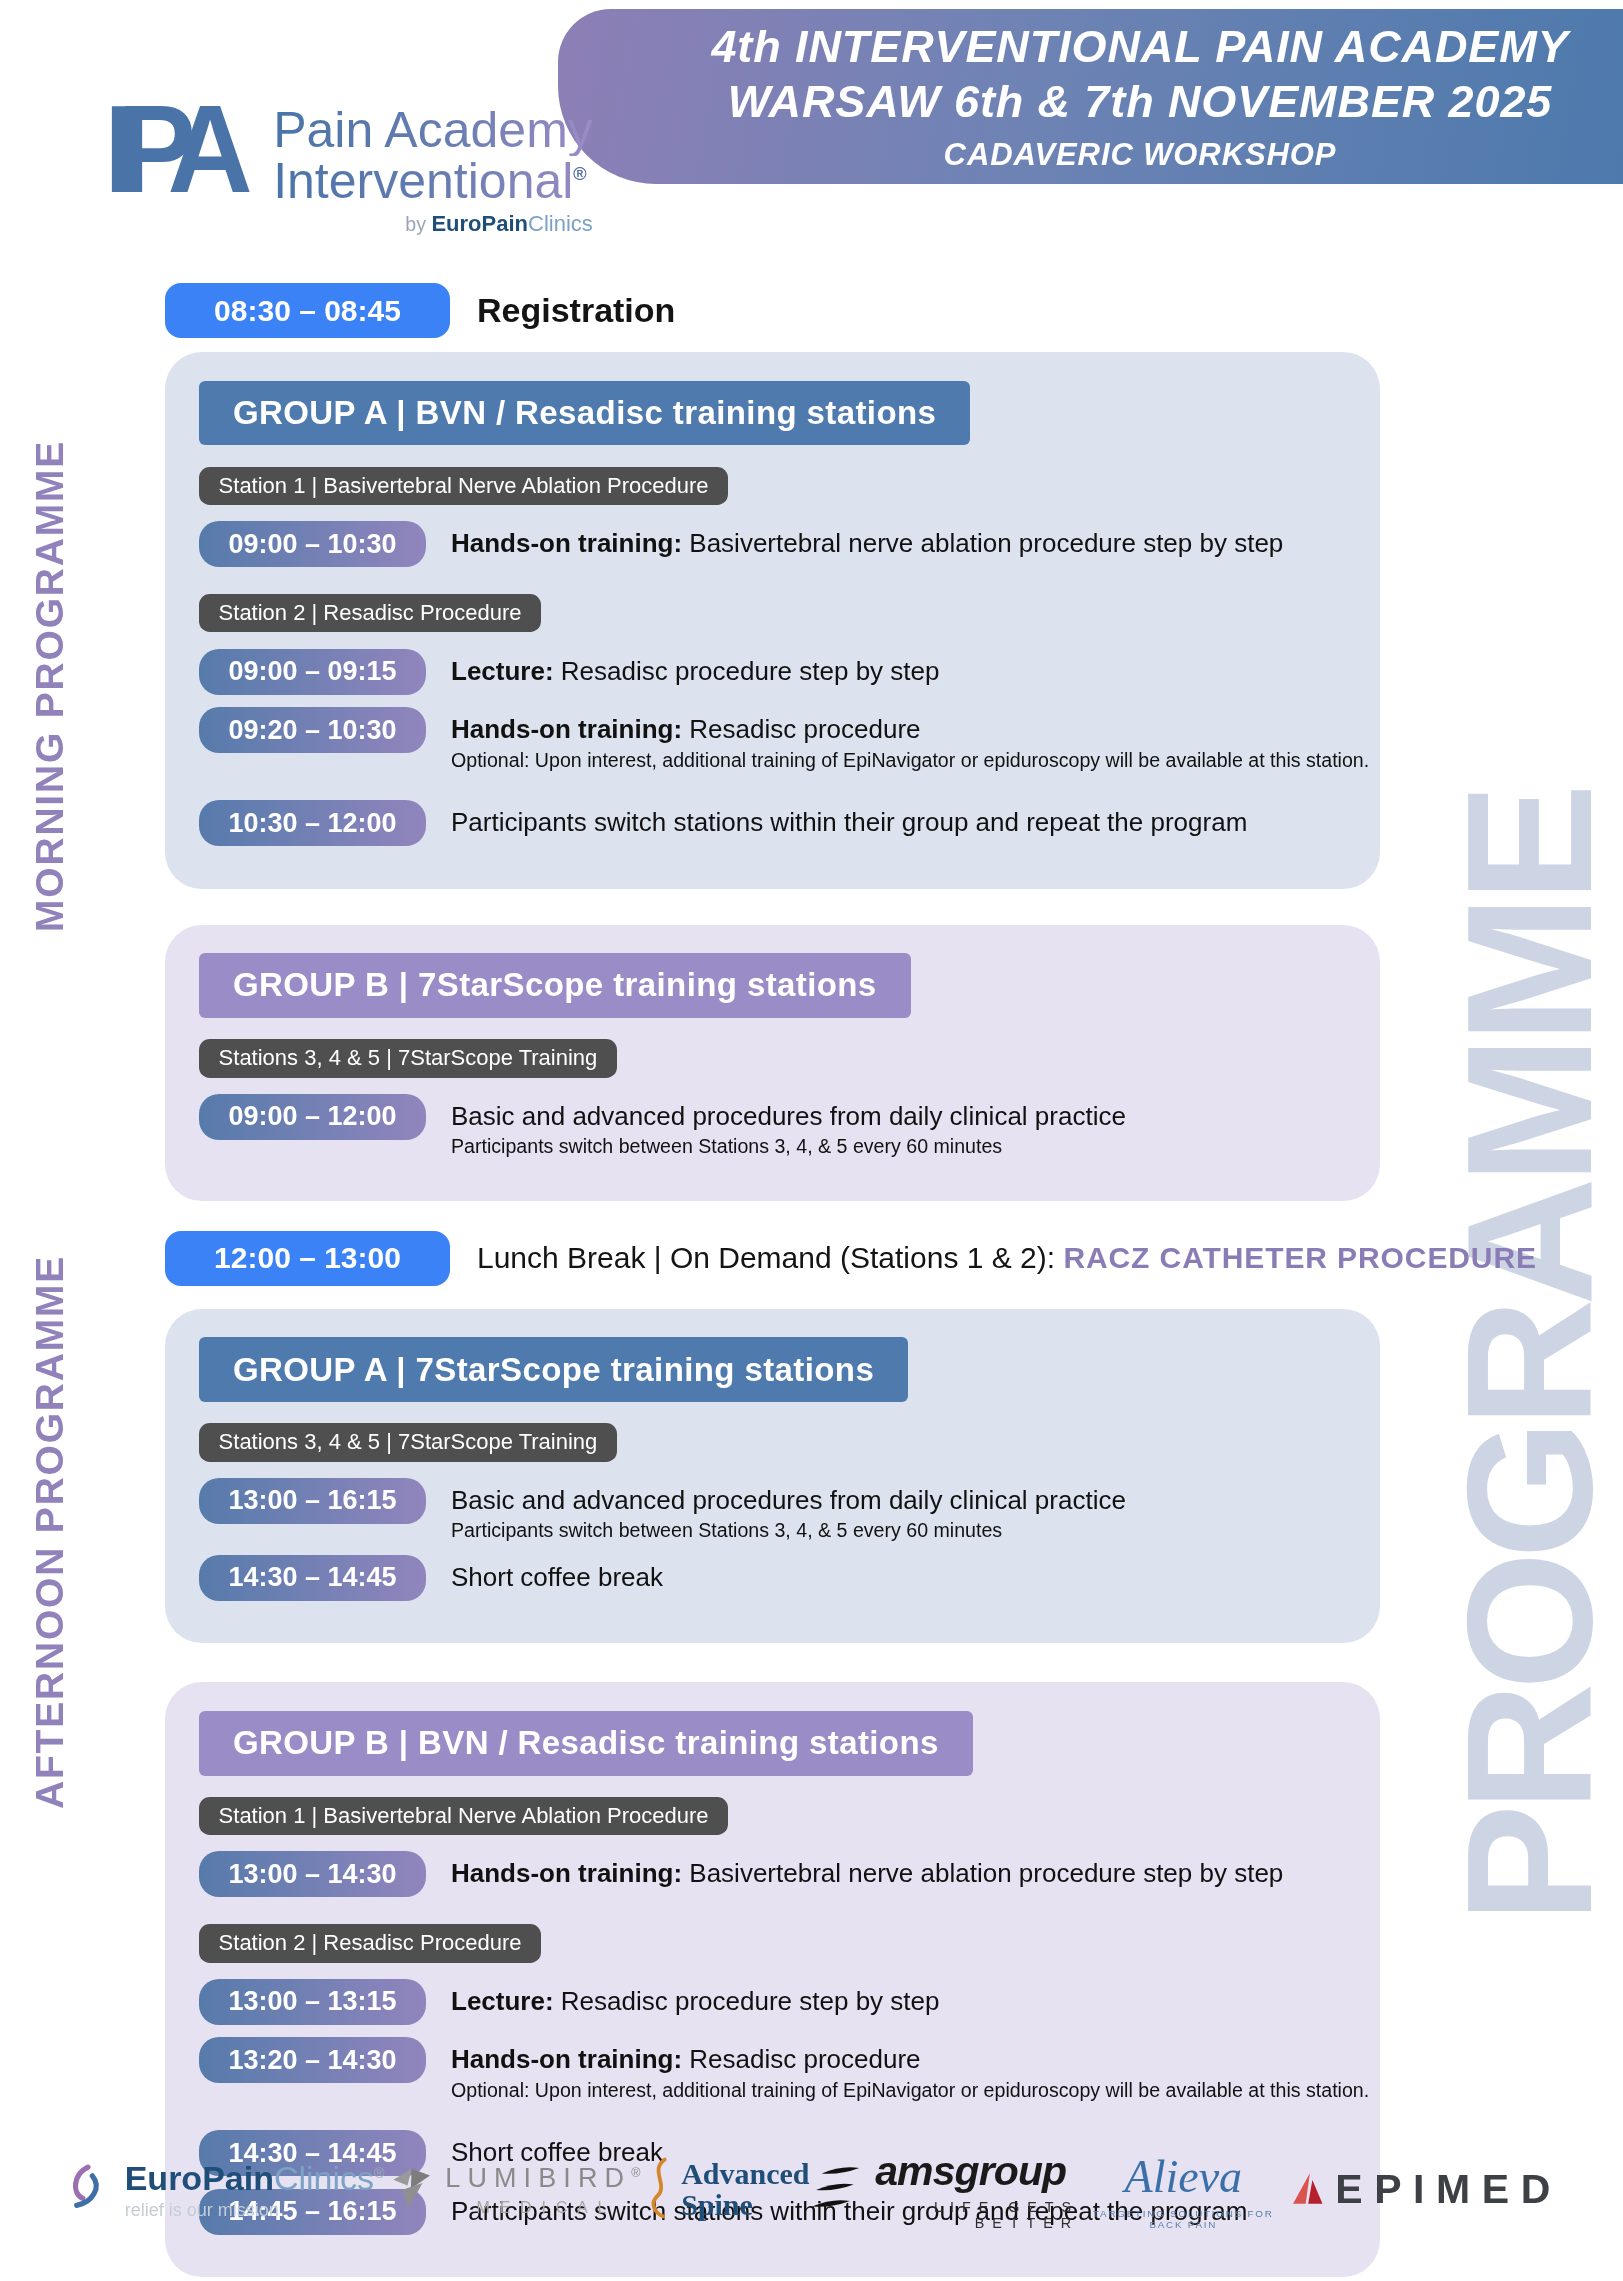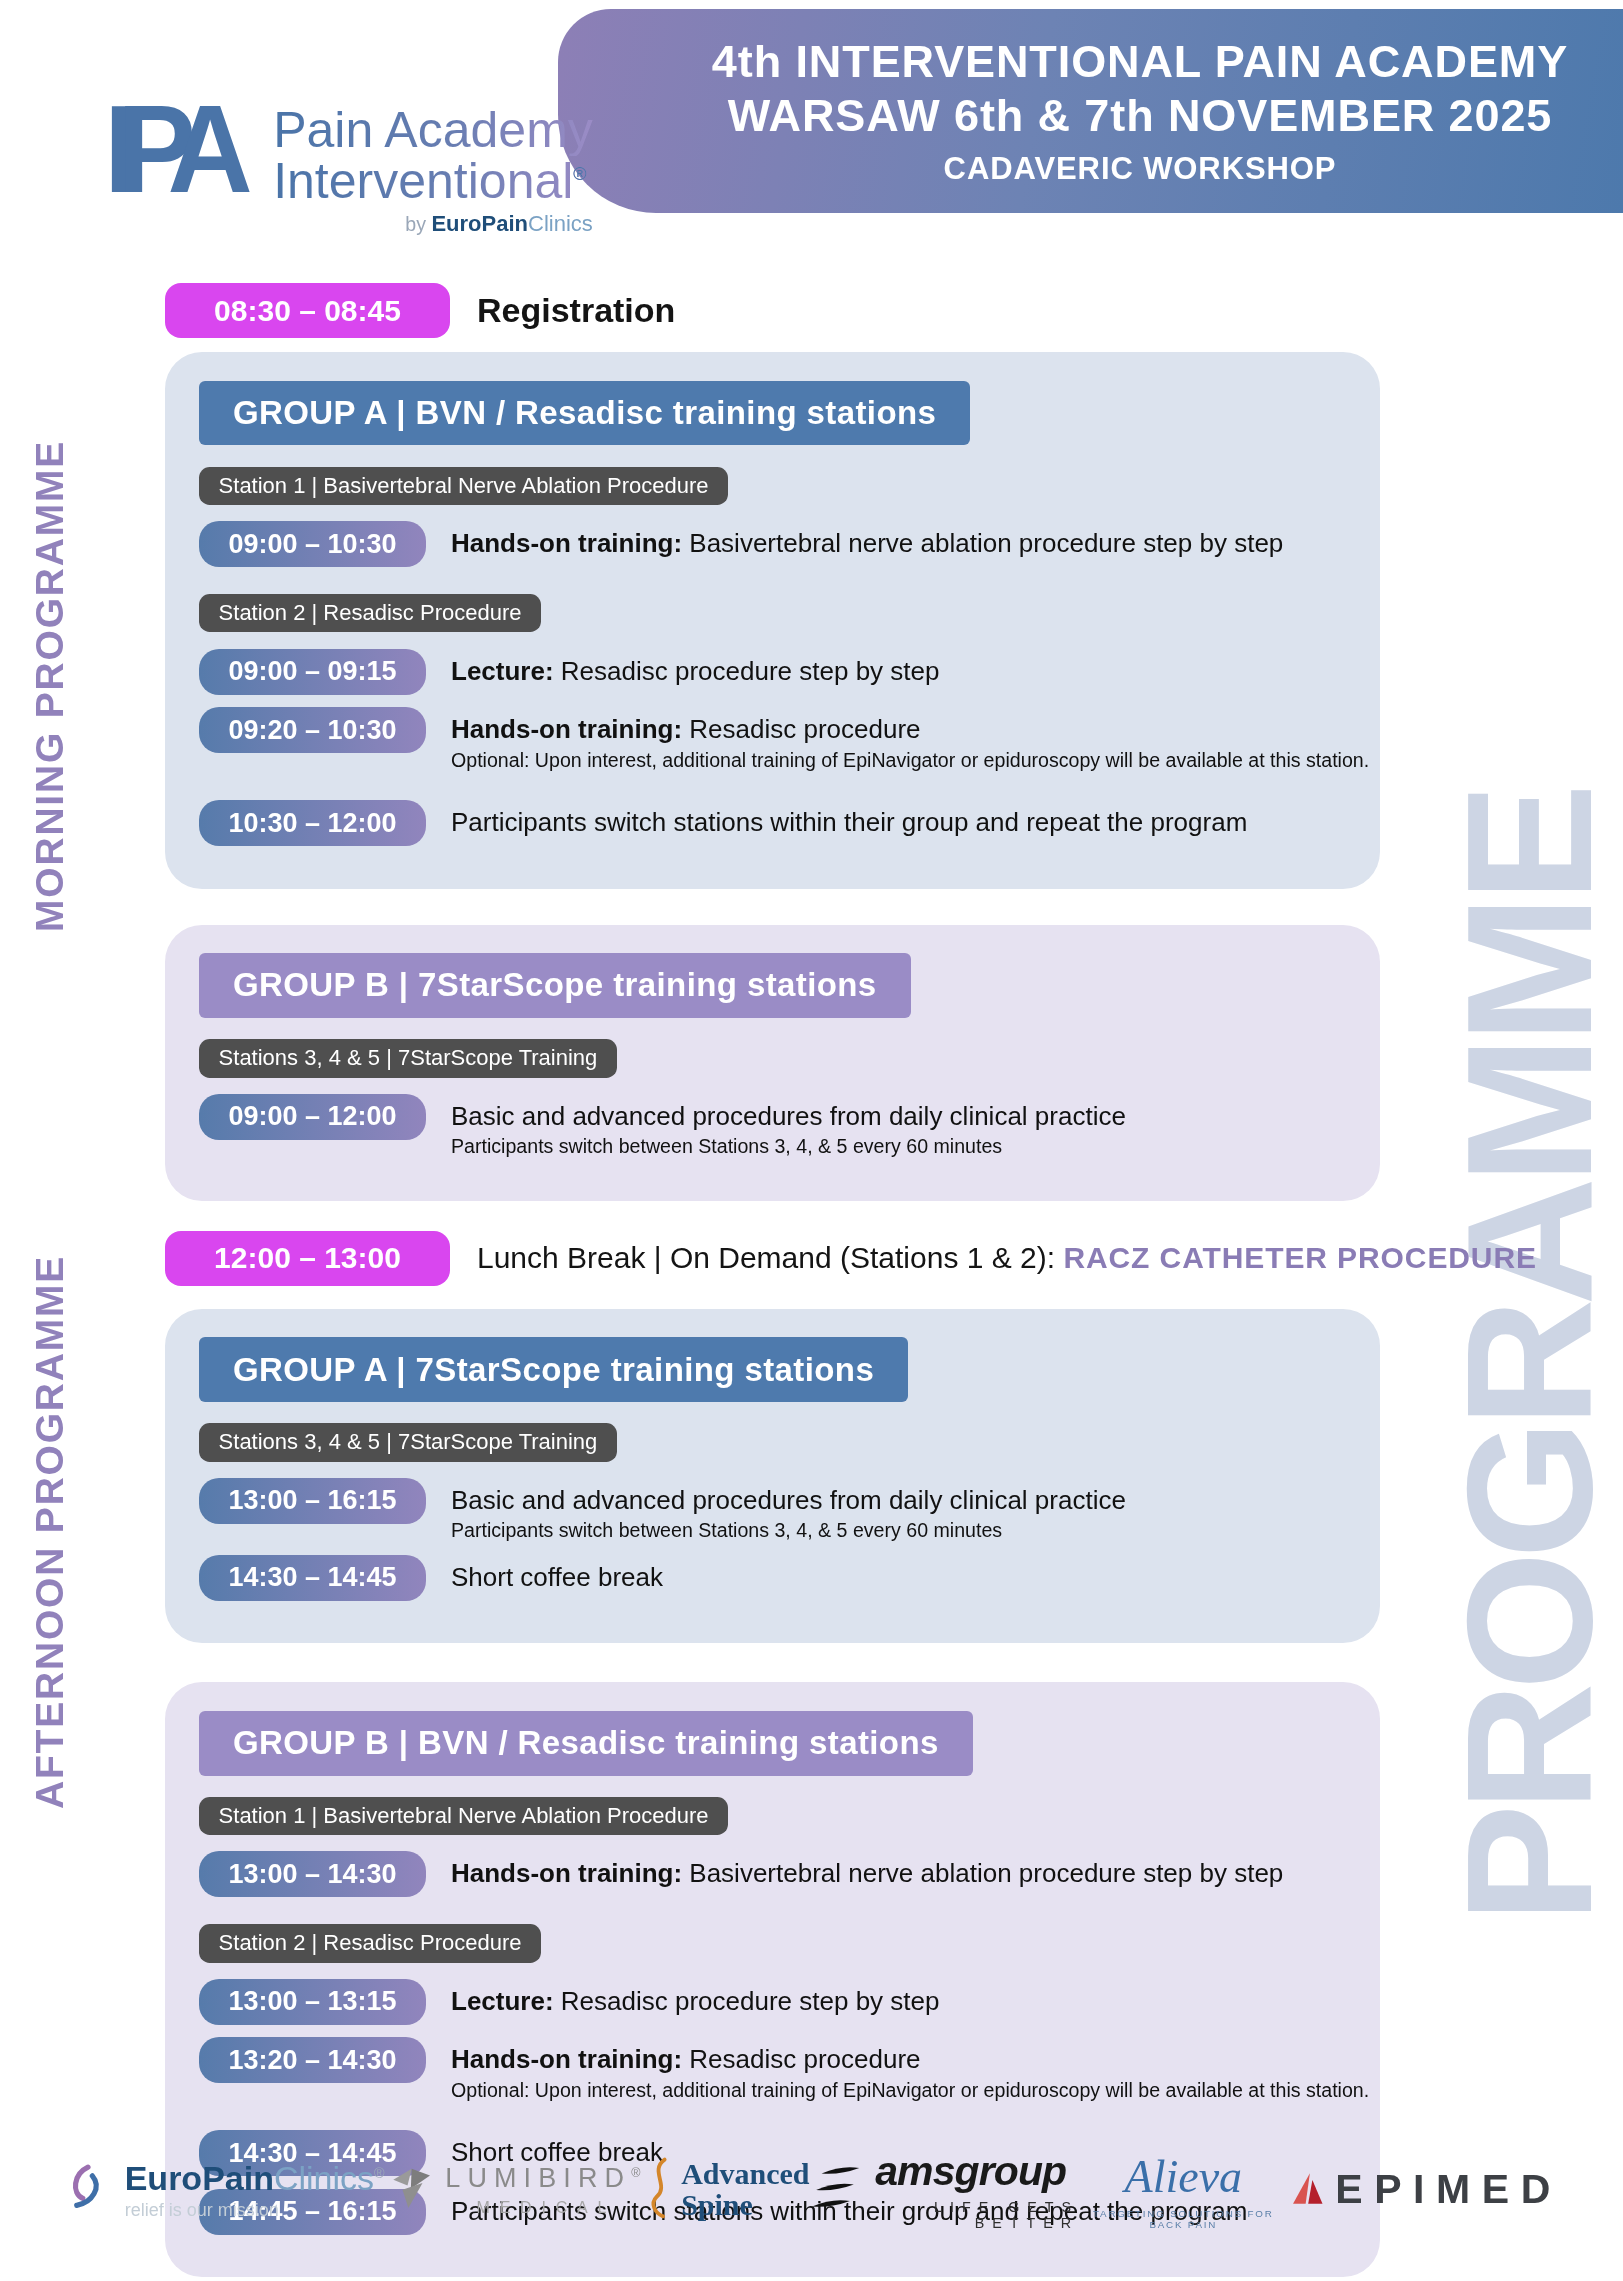--- a/index.html
+++ b/index.html
@@ -11,42 +11,42 @@
   .monogram{font-size:118px;line-height:0.9;font-weight:800;color:#4a74a8;letter-spacing:-19.6px;transform:scaleY(1.05);padding-right:16px;}
   .logo-text{padding-top:9px;}
   .logo-line{font-size:50px;line-height:1.02;font-weight:400;
     background:linear-gradient(90deg,#4a74a8 0%,#677db1 55%,#9b8cc6 100%);
     -webkit-background-clip:text;background-clip:text;color:transparent;}
   .logo-line sup{font-size:18px;color:#4a74a8;}
   .logo-byline{text-align:right;margin-top:3.6px;font-size:19.6px;color:#9aa7b8;}
   .logo-byline .bb{color:#1f4e79;font-weight:bold;font-size:22px;}
   .logo-byline .bl{color:#7ba2c4;font-size:22px;}
 
-  .banner{position:absolute;left:558px;right:0;top:9px;height:204px;
+  .banner{position:absolute;left:558px;right:0;top:9px;height:175px;
     background:linear-gradient(100deg,#8d7fb6 0%,#6d83b4 45%,#4d79ac 100%);
     border-radius:53px 0 0 98px;display:flex;flex-direction:column;justify-content:center;align-items:center;
-    padding-left:98px;box-sizing:border-box;color:#fff;z-index:2;}
+    padding-left:98px;box-sizing:border-box;color:#fff;z-index:2;font-style:italic;}
   .banner-big{font-size:45px;font-weight:bold;letter-spacing:0.9px;line-height:1.22;white-space:nowrap;}
   .banner-small{font-size:31px;font-weight:bold;margin-top:7.1px;letter-spacing:0.9px;}
 
   
   .vtext{writing-mode:vertical-rl;transform:rotate(180deg);line-height:1;}
   .side-label{position:absolute;left:30px;font-size:39px;font-weight:bold;color:#9182bb;letter-spacing:1.8px;z-index:2;text-align:center;}
   #side-morning{top:352px;height:667px;}
   #side-afternoon{top:1157px;height:750px;}
   .watermark{position:absolute;right:5.3px;top:319px;height:1604px;font-size:178px;font-weight:bold;
     color:#cdd5e4;letter-spacing:-7.1px;z-index:1;}
 
   
   .main{position:absolute;left:165px;top:283px;width:1215px;z-index:2;}
 
   .time-pill{display:flex;align-items:center;justify-content:center;color:#fff;flex:none;
     font-weight:600;white-space:nowrap;}
   .grad{background:linear-gradient(90deg,#567bab 0%,#9185bd 100%);}
-  .redp{background:#d946ef;}
+  .redp{background:#3b82f6;}
 
   .simple-row{display:flex;align-items:center;gap:27px;white-space:nowrap;}
   .simple-row .time-pill{width:285px;height:55px;border-radius:16px;font-size:30px;}
   .simple-row .lab{font-size:34px;font-weight:600;color:#141414;}
   .lunch .lab{font-weight:400;font-size:30px;}
   .lunch .hl{color:#8a7cb5;font-weight:bold;letter-spacing:0.9px;}
 
   .card{border-radius:37px;padding:23px 21.4px 30px 34px;margin-top:14.3px;}
   .card.cblue{background:#dce3ee;}
   .card.cpurple{background:#e6e2f1;}

